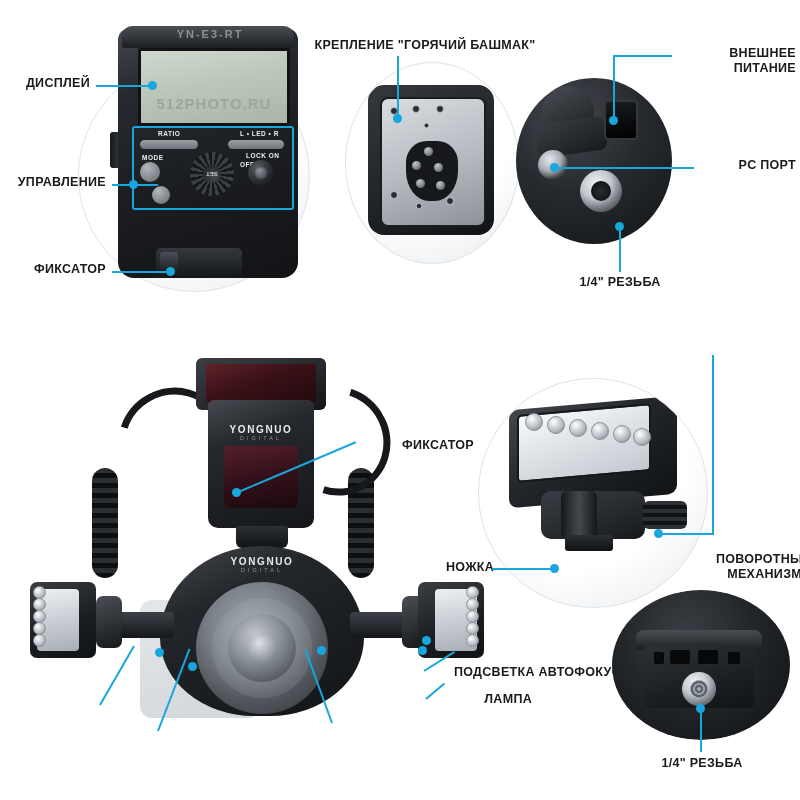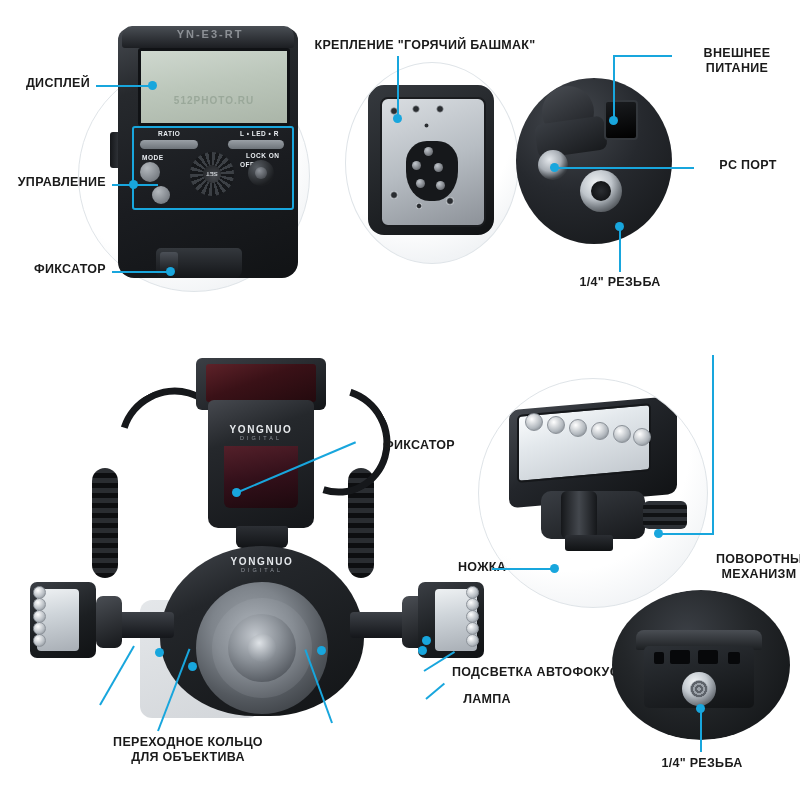--- a/index.html
+++ b/index.html
@@ -16,21 +16,21 @@
     color:#1a1a1a;
     font-weight:bold;
     font-size:12.5px;
     letter-spacing:0.3px;
     line-height:15px;
     white-space:pre-line;
     text-transform:uppercase;
   }
   .label.r{text-align:right;}
   .label.c{text-align:center;}
-  .label.l{text-align:center;}
+  .label.l{text-align:right;}
 
   
   .ln{position:absolute;background:#18a6dd;}
   .lnh{height:2px;}
   .lnv{width:2px;}
   .dot{position:absolute;width:9px;height:9px;border-radius:50%;background:#18a6dd;}
   .diag{position:absolute;height:2px;background:#18a6dd;transform-origin:0 50%;}
 
   
   .circ{
@@ -57,21 +57,21 @@
     color:#cfd3d8;font-size:11px;font-weight:bold;letter-spacing:2px;
     text-align:center;opacity:.55;
   }
   #lcd{
     position:absolute;left:138px;top:48px;width:146px;height:72px;
     background:linear-gradient(170deg,#cfd8cf 0%,#bcc7bb 45%,#aab5a8 100%);
     border:3px solid #101215;border-radius:3px;
   }
   #lcd-watermark{
     position:absolute;left:0;right:0;top:44px;text-align:center;
-    font-size:10px;color:#9aa89a;letter-spacing:1px;font-weight:bold;
+    font-size:15px;color:#9aa89a;letter-spacing:1px;font-weight:bold;
   }
   #ctrl-box{
     position:absolute;left:132px;top:126px;width:158px;height:80px;
     border:2px solid #18a6dd;border-radius:3px;
   }
   .ctrl-cap{position:absolute;color:#e9edf1;font-size:6.5px;font-weight:bold;letter-spacing:.5px;}
   .pill{position:absolute;height:9px;border-radius:5px;background:linear-gradient(180deg,#9aa0a6,#6e747a);}
   .rbtn{position:absolute;border-radius:50%;background:radial-gradient(circle at 35% 30%,#b3b8bd,#7b8086 70%,#5d6267);}
   #dial{
     position:absolute;left:190px;top:152px;width:44px;height:44px;border-radius:50%;
@@ -448,22 +448,20 @@
     </div>
   </div>
 
   <div class="label l" style="left:364px;top:438px;width:110px;">ФИКСАТОР</div>
   <div class="diag" style="left:236px;top:492px;width:130px;transform:rotate(-23deg);"></div>
   <div class="dot" style="left:232px;top:488px;"></div>
 
   <div class="diag" style="left:100px;top:704px;width:68px;transform:rotate(-60deg);"></div>
   <div class="dot" style="left:155px;top:648px;"></div>
 
-  <div class="label c" style="left:88px;top:735px;width:200px;">ПЕРЕХОДНОЕ КОЛЬЦО
-ДЛЯ ОБЪЕКТИВА</div>
   <div class="diag" style="left:158px;top:730px;width:88px;transform:rotate(-69deg);"></div>
   <div class="dot" style="left:188px;top:662px;"></div>
 
   <div class="diag" style="left:332px;top:722px;width:78px;transform:rotate(-110deg);"></div>
   <div class="dot" style="left:317px;top:646px;"></div>
 
   <div class="label l" style="left:450px;top:665px;width:180px;">ПОДСВЕТКА АВТОФОКУСА</div>
   <div class="diag" style="left:424px;top:670px;width:36px;transform:rotate(-32deg);"></div>
   <div class="dot" style="left:418px;top:646px;"></div>
 
@@ -485,21 +483,21 @@
     <div id="head-foot"></div>
     <div id="head-hinge"></div>
   </div>
 
   <div class="label l" style="left:716px;top:552px;width:86px;">ПОВОРОТНЫЙ
 МЕХАНИЗМ</div>
   <div class="ln lnv" style="left:712px;top:355px;height:178px;"></div>
   <div class="ln lnh" style="left:658px;top:533px;width:56px;"></div>
   <div class="dot" style="left:654px;top:529px;"></div>
 
-  <div class="label r" style="left:424px;top:560px;width:82px;">НОЖКА</div>
+  <div class="label r" style="left:412px;top:560px;width:82px;">НОЖКА</div>
   <div class="ln lnh" style="left:492px;top:568px;width:62px;"></div>
   <div class="dot" style="left:550px;top:564px;"></div>
 
   <div class="circ noborder" id="foot-circle">
     <div id="foot-shell"></div>
     <div id="foot-lip"></div>
     <div id="foot-plate"></div>
     <div class="footslot" style="left:46px;top:62px;width:10px;height:12px;"></div>
     <div class="footslot" style="left:62px;top:60px;width:20px;height:14px;"></div>
     <div class="footslot" style="left:90px;top:60px;width:20px;height:14px;"></div>

